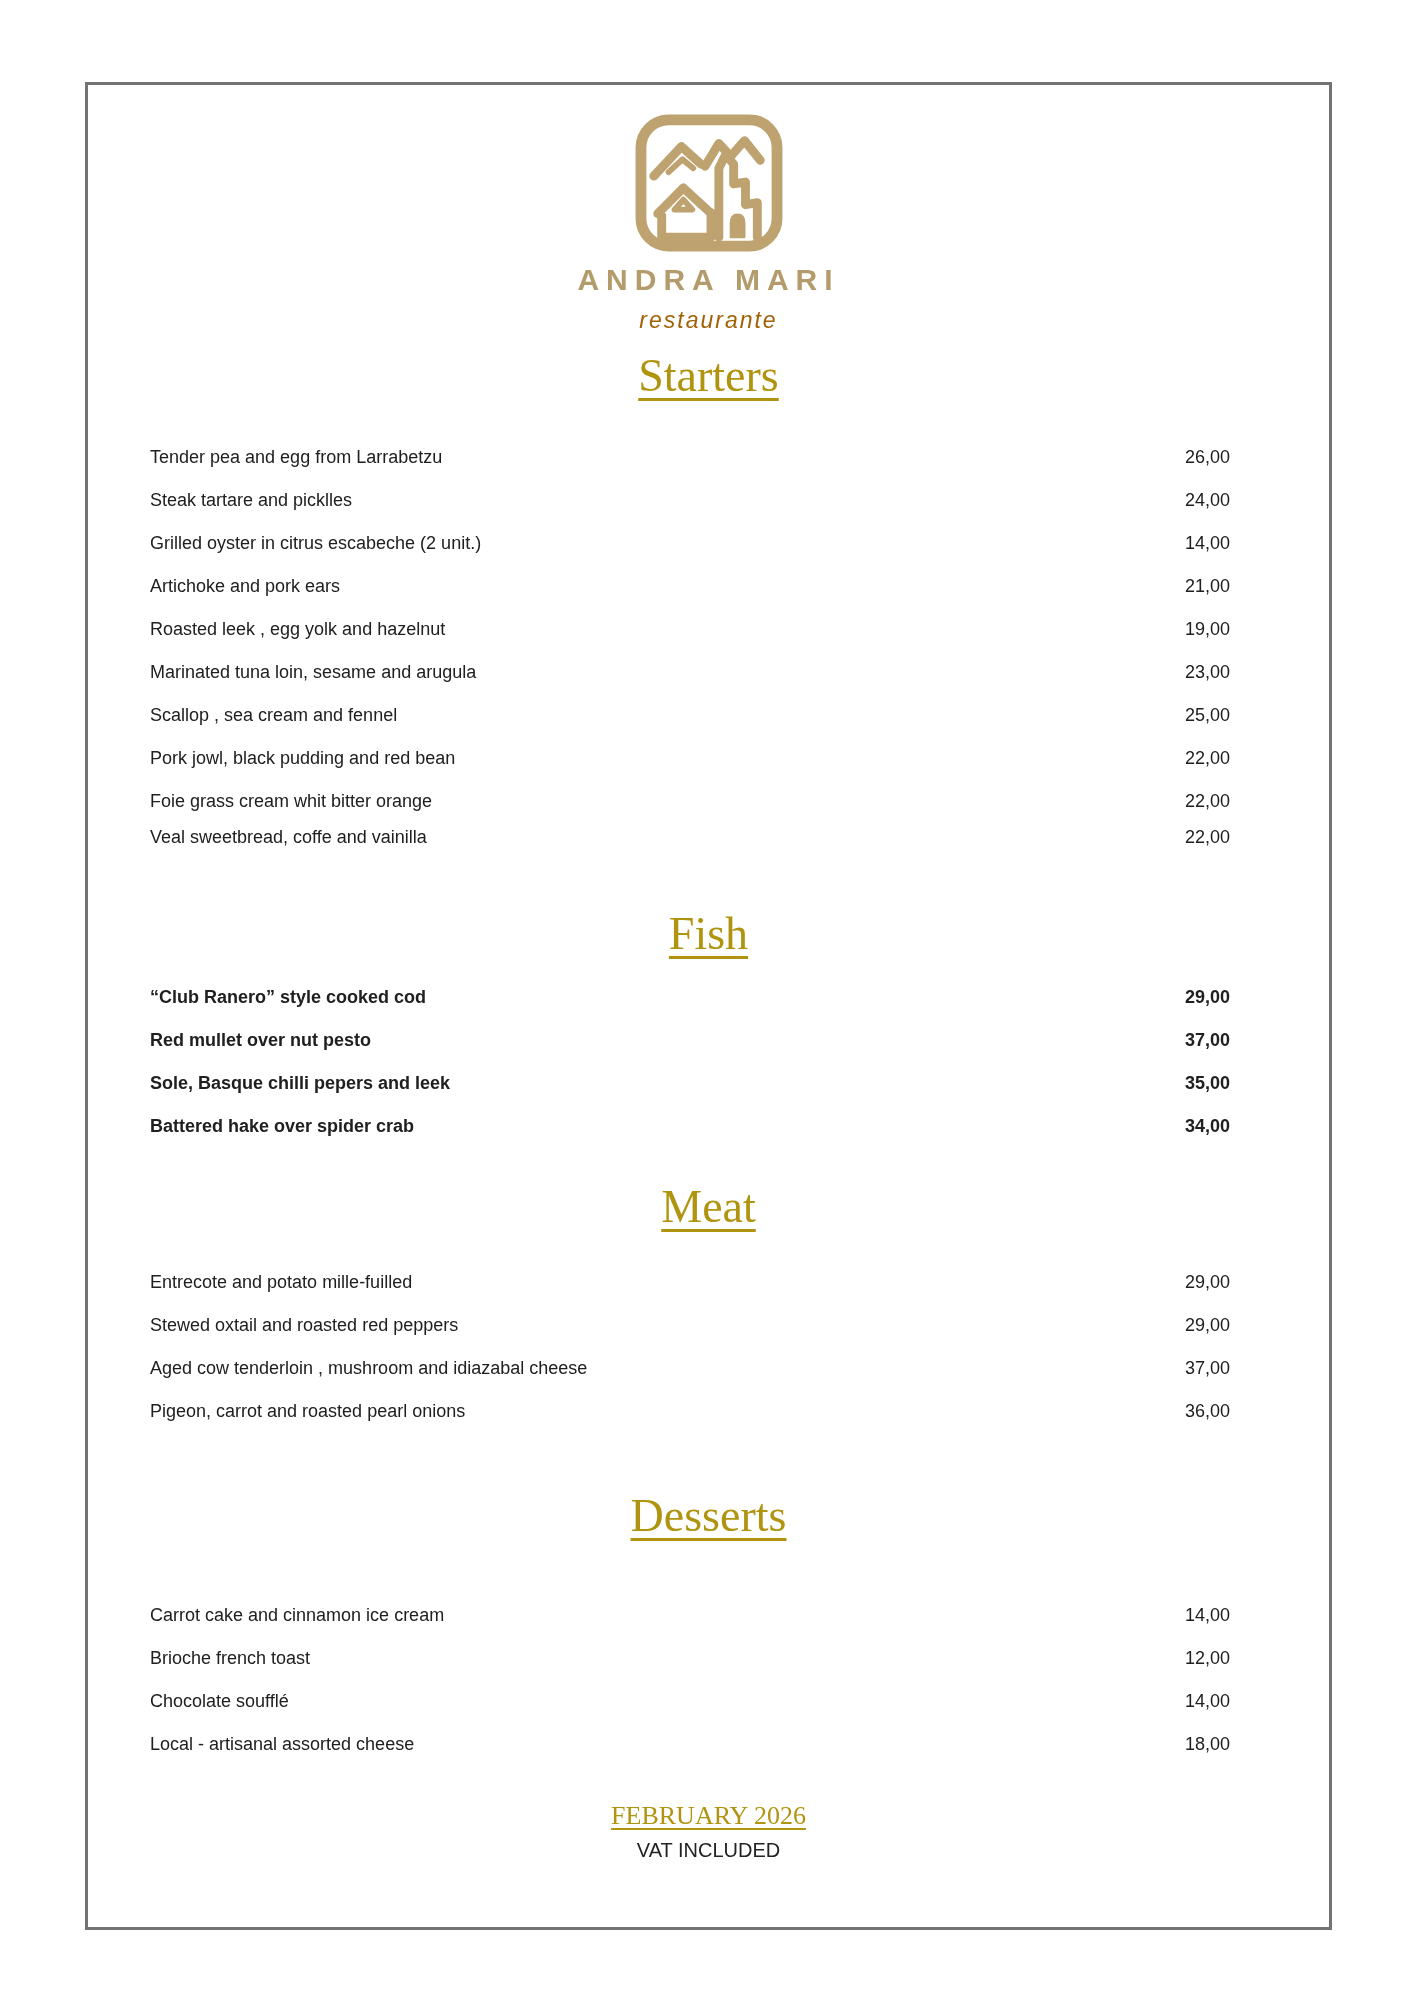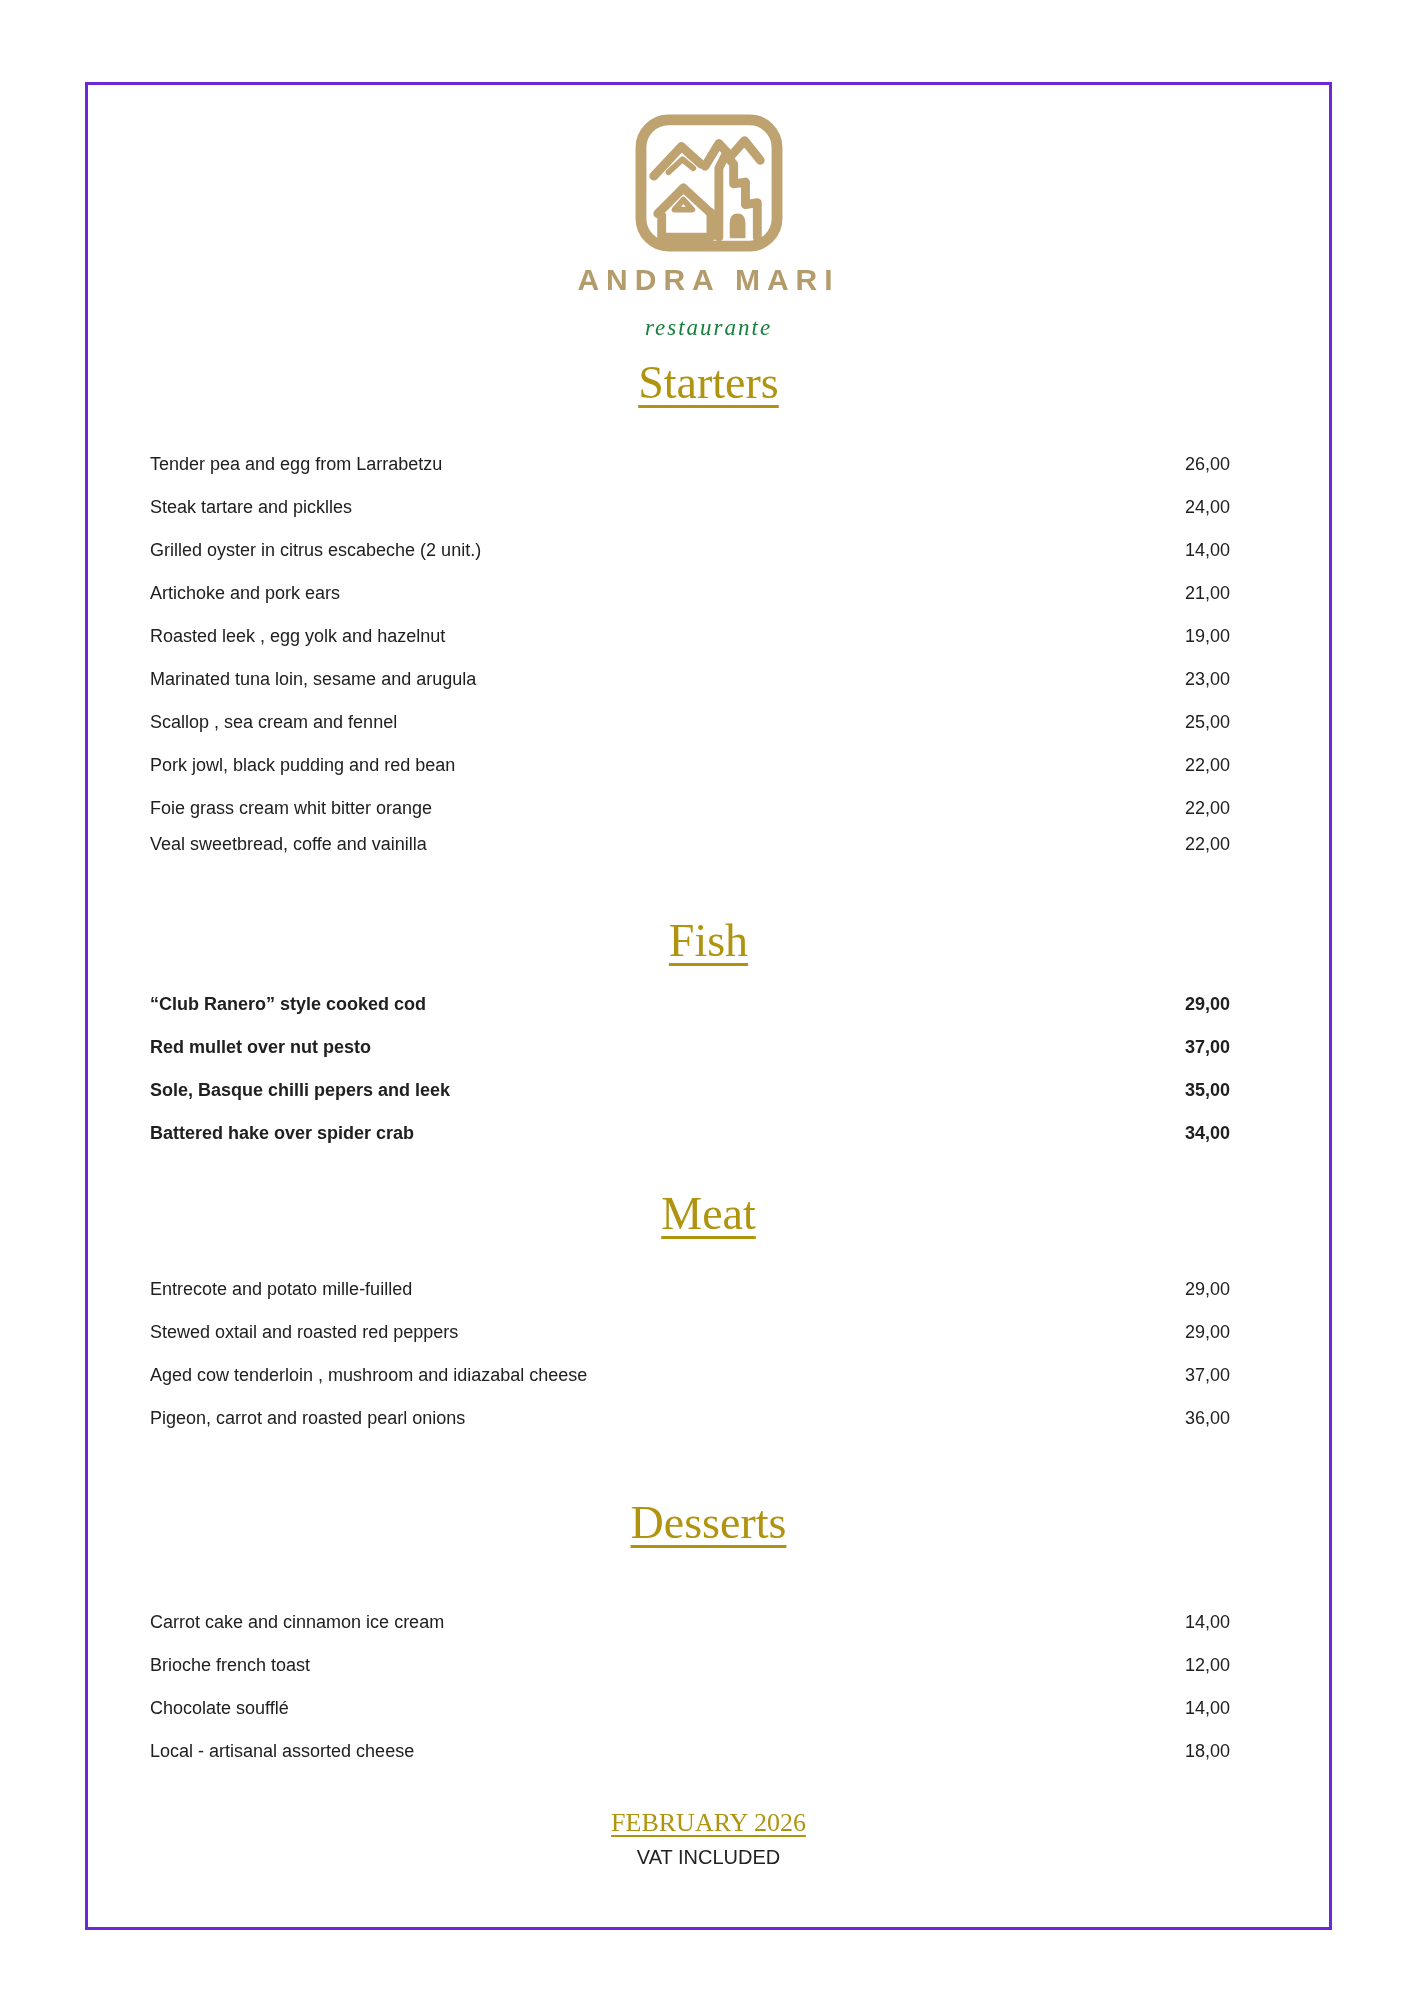--- a/index.html
+++ b/index.html
@@ -5,37 +5,37 @@
   html,body { margin:0; padding:0; }
   body {
     width:1414px; height:2000px; position:relative;
     background:#ffffff;
     font-family:"Liberation Sans", sans-serif;
     color:#202020;
   }
   .page {
     position:absolute; left:85px; top:82px;
     width:1241px; height:1842px;
-    border:3px solid #6d28d9;
+    border:3px solid #737373;
     background:#ffffff;
     overflow:hidden;
   }
   
   .logo-block { text-align:center; margin-top:28px; }
   .logo-svg { display:block; margin:0 auto; }
   .brand {
     margin-top:10px;
     font-size:30px; font-weight:bold; letter-spacing:7px;
     color:#B49B6C;
   }
   .brand-sub {
-    margin-top:18px;
-    font-family:Liberation Serif, serif; font-style:italic;
+    margin-top:10px;
+    font-family:Liberation Sans, sans-serif; font-style:italic;
     font-size:23px; letter-spacing:2px;
-    color:#15803d;
+    color:#a16207;
   }
   
   .section-title {
     margin:0; text-align:center;
     font-family:"Liberation Serif", serif; font-weight:400;
     font-size:46px; line-height:1.15;
     color:#B0940F;
     text-decoration:underline;
     text-decoration-thickness:3px;
     text-underline-offset:7px;

